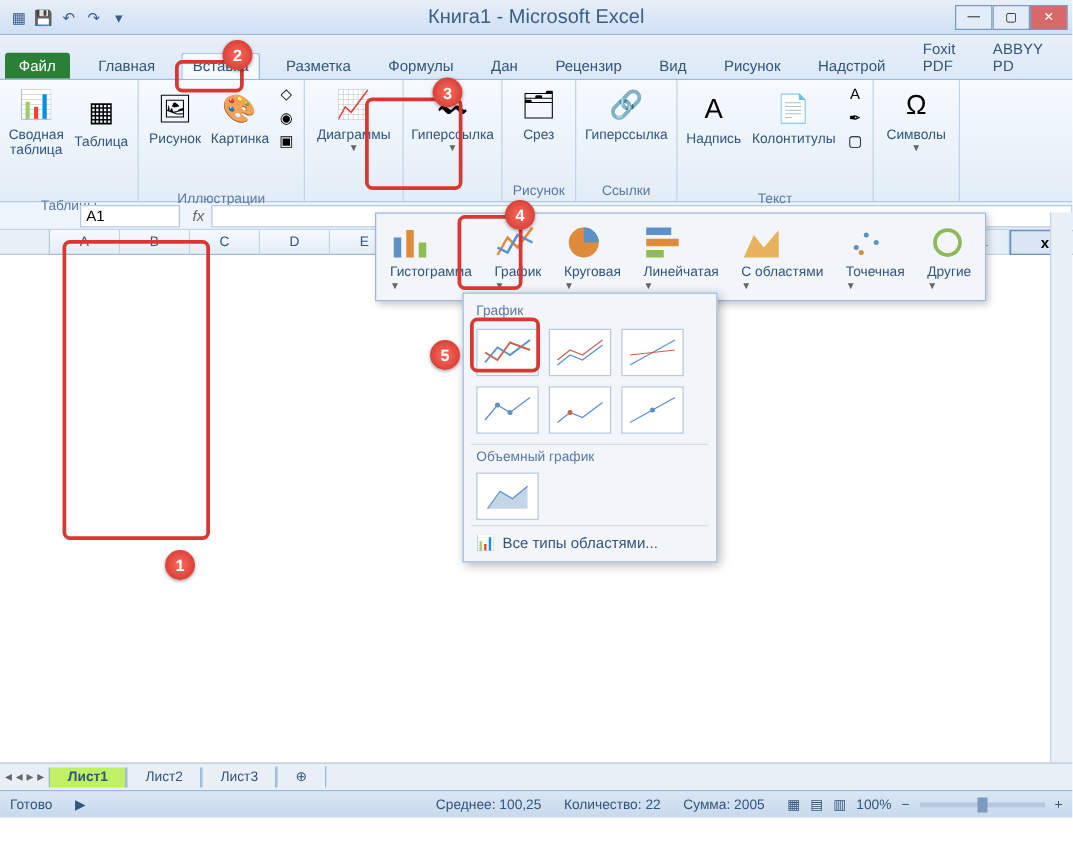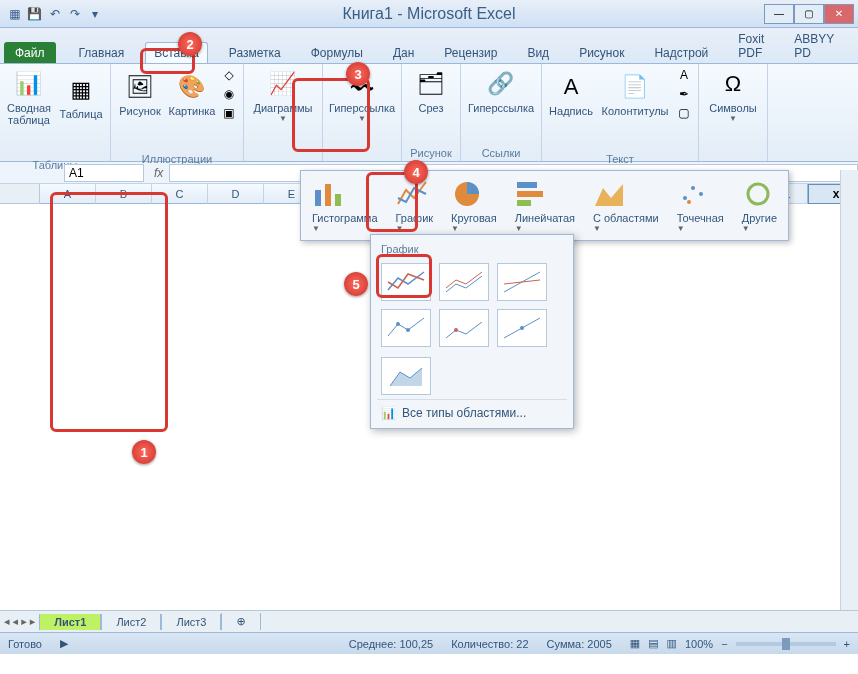--- a/index.html
+++ b/index.html
@@ -364,20 +364,21 @@
           <circle cx="12" cy="16" r="2" fill="#c96450"></circle>
         </svg>
       </div>
     <div class="thumb">
         <svg viewBox="0 0 40 28">
           <polyline points="2,24 38,4" stroke="#5b90c9" fill="none"></polyline>
           <circle cx="20" cy="14" r="2" fill="#5b90c9"></circle>
         </svg>
       </div>
   </div>
+  <div class="drop-sep">Объемный график</div>
   <div class="drop-grid" style="padding-bottom:4px">
     <div class="thumb">
         <svg viewBox="0 0 40 28">
           <polygon points="4,24 14,10 24,16 36,6 36,24" fill="#a9c4de" opacity="0.7"></polygon>
           <polyline points="4,24 14,10 24,16 36,6" stroke="#5b90c9" fill="none"></polyline>
         </svg>
       </div>
   </div>
   <div class="all-types">
     <span>📊</span>

